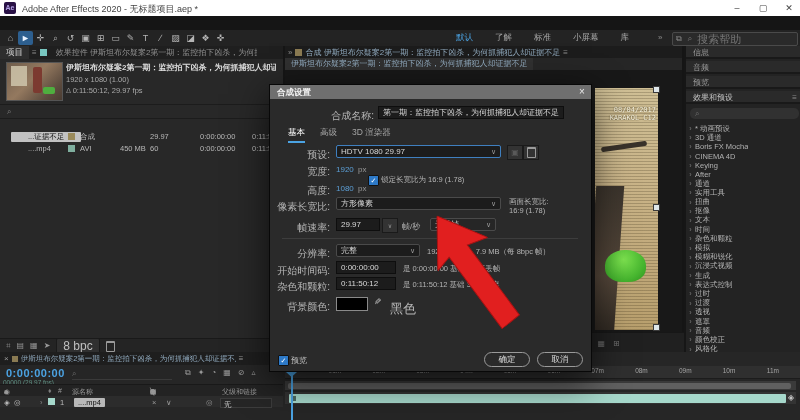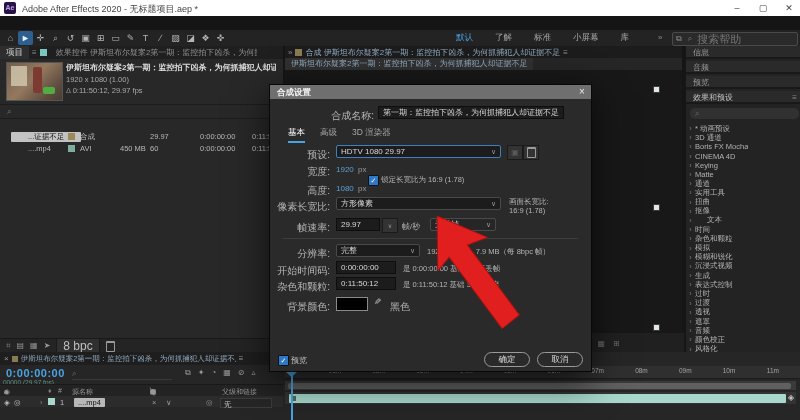--- a/index.html
+++ b/index.html
@@ -262,20 +262,29 @@
     <div class="ctabs">
       <span class="mini-ic">»</span>
       <span class="teal-sq" style="background:#8a7a52;"></span>
       <span class="txt" style="max-width:330px;color:#8fa8bc;">合成 伊斯坦布尔疑案2第一期：监控拍下凶杀，为何抓捕犯人却证据不足</span>
       <span class="mini-ic">≡</span>
     </div>
     <div class="ctab2">
       <span class="t txt">伊斯坦布尔疑案2第一期：监控拍下凶杀，为何抓捕犯人却证据不足</span>
     </div>
     <div class="viewer">
+      <div class="video">
+        <div class="ovl">
+          <div>08/04/2017</div>
+          <div>KARAKOL C12</div>
+        </div>
+        <div class="stick"></div>
+        <div class="blob"></div>
+        <div class="bowl"></div>
+      </div>
       <span class="handle" style="left:368px;top:40px;"></span>
       <span class="handle" style="left:368px;top:158px;"></span>
       <span class="handle" style="left:368px;top:278px;"></span>
     </div>
     <div class="vfoot">
 
     <span>⌕</span>
         <span>▦</span>
         <span>⊞</span>
       </div>
@@ -314,21 +323,21 @@
           <span class="txt" style="max-width:102px;">CINEMA 4D</span>
         </div>
 
         <div class="ecat">
           <span class="chev">›</span>
           <span class="txt" style="max-width:102px;">Keying</span>
         </div>
 
         <div class="ecat">
           <span class="chev">›</span>
-          <span class="txt" style="max-width:102px;">Matte</span>
+          <span class="txt" style="max-width:102px;">After</span>
         </div>
 
         <div class="ecat">
           <span class="chev">›</span>
           <span class="txt" style="max-width:102px;">通道</span>
         </div>
 
         <div class="ecat">
           <span class="chev">›</span>
           <span class="txt" style="max-width:102px;">实用工具</span>
@@ -339,21 +348,21 @@
           <span class="txt" style="max-width:102px;">扭曲</span>
         </div>
 
         <div class="ecat">
           <span class="chev">›</span>
           <span class="txt" style="max-width:102px;">抠像</span>
         </div>
 
         <div class="ecat">
           <span class="chev">›</span>
-          <span class="txt" style="max-width:102px;margin-left:12px;">文本</span>
+          <span class="txt" style="max-width:102px;">文本</span>
         </div>
 
         <div class="ecat">
           <span class="chev">›</span>
           <span class="txt" style="max-width:102px;">时间</span>
         </div>
 
         <div class="ecat">
           <span class="chev">›</span>
           <span class="txt" style="max-width:102px;">杂色和颗粒</span>
@@ -573,21 +582,21 @@
     <div class="fld" style="left:66px;top:176px;width:60px;">0:00:00:00</div>
     <div class="info" style="left:133px;top:179px;">是 0:00:00:00 基础 30 不丢帧</div>
 
     <div class="lbl" style="left:4px;top:195px;width:56px;">杂色和颗粒:</div>
     <div class="fld" style="left:66px;top:192px;width:60px;">0:11:50:12</div>
     <div class="info" style="left:133px;top:195px;">是 0:11:50:12 基础 30 不丢弃</div>
 
     <div class="lbl" style="left:4px;top:215px;width:56px;">背景颜色:</div>
     <div class="swatch" style="left:66px;top:212px;"></div>
     <span class="eyed" style="left:104px;top:212px;">✎</span>
-    <span class="a" style="left:120px;top:215px;font-size:10px;color:#b5b5b5;">黑色</span>
+    <span class="a" style="left:120px;top:215px;font-size:13px;color:#b5b5b5;">黑色</span>
 
     <span class="cb" style="left:8px;top:270px;">✓</span>
     <span class="a" style="left:21px;top:270px;font-size:8px;color:#c5c5c5;">预览</span>
     <div class="pill" style="left:214px;top:267px;width:44px;">确定</div>
     <div class="pill" style="left:267px;top:267px;width:44px;">取消</div>
   </div>
 
   <svg class="arrow-svg" style="left:407px;top:216px;width:60px;height:130px;transform:rotate(-34deg);transform-origin:30px 0px;" viewBox="0 0 60 130">
     <polygon points="30,0 0,46 17,41 21,130 43,128 39,41 60,46" fill="#e11f1f" stroke="#a81212" stroke-width="1"></polygon>
   </svg>

